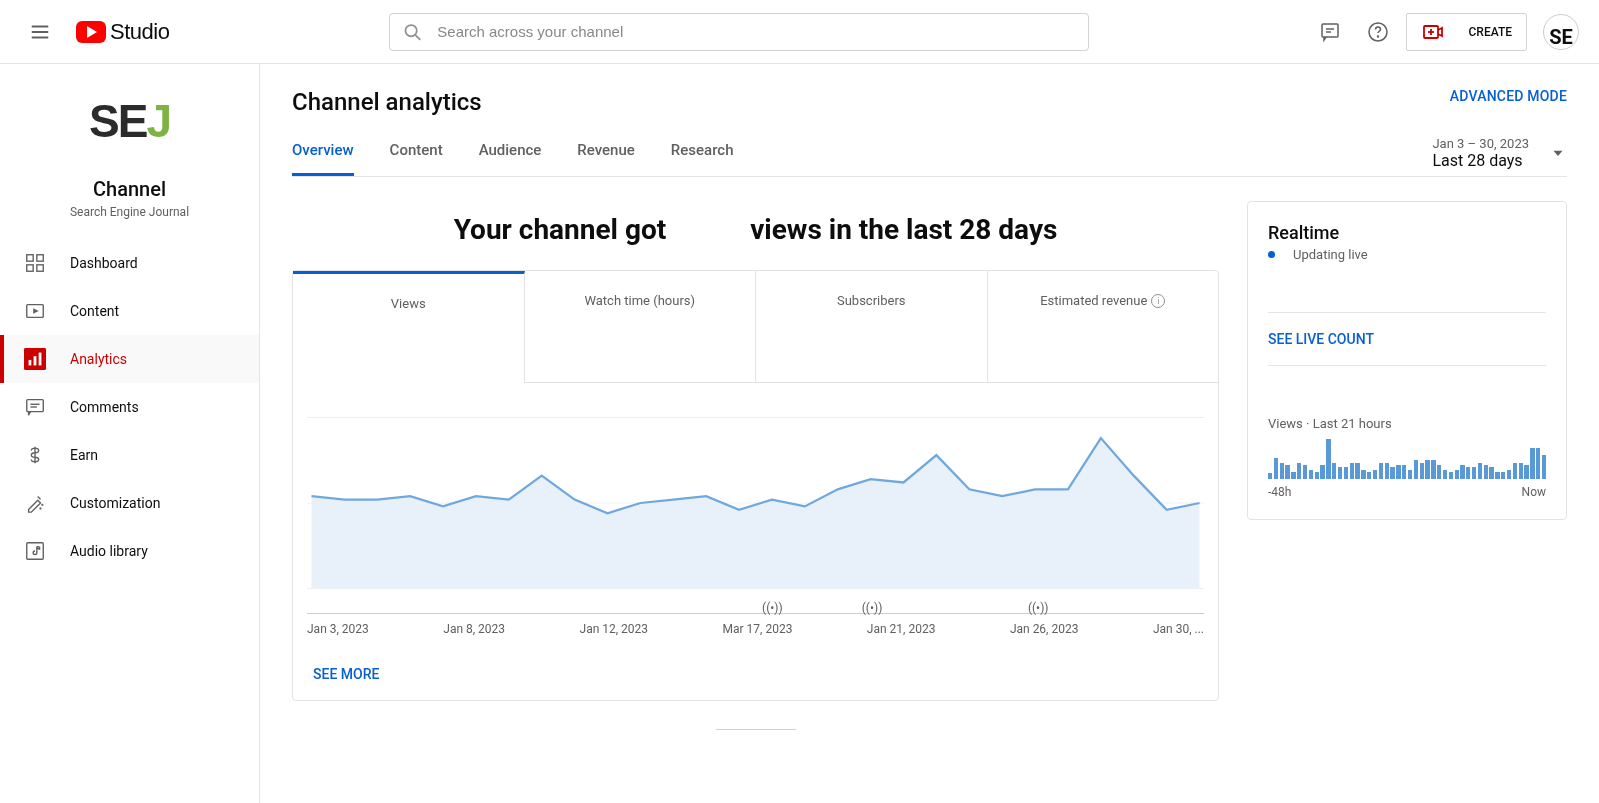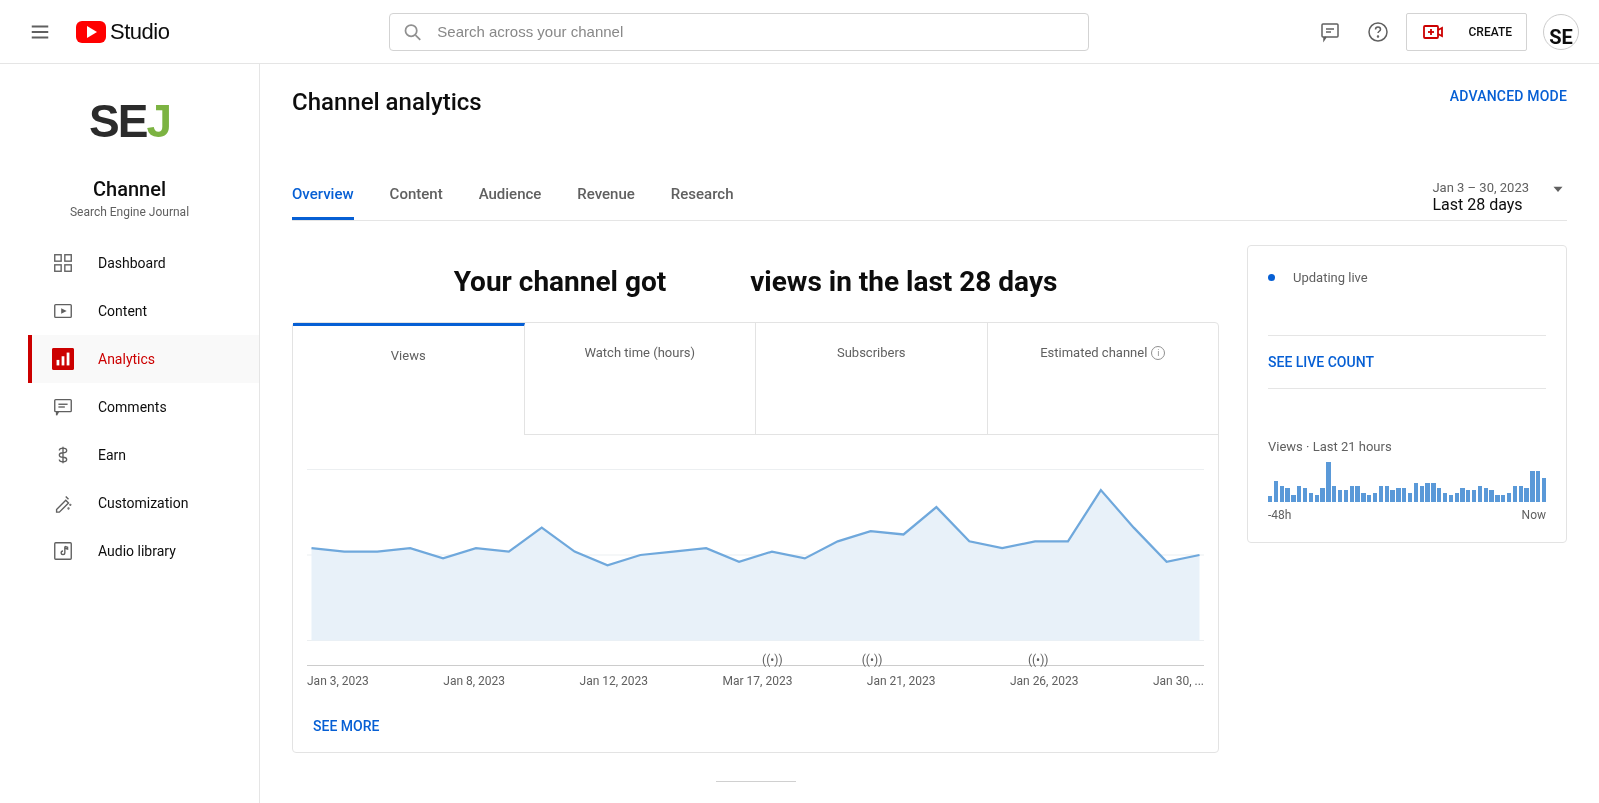--- a/index.html
+++ b/index.html
@@ -118,21 +118,21 @@
   .channel-avatar {
     width: 112px; height: 65px;
     margin: 0 auto 24px;
     display: flex; align-items: center; justify-content: center;
   }
   .sej-logo { font-family: Arial Black, Arial, sans-serif; font-size: 46px; font-weight: 900; letter-spacing: -2px; display: flex; align-items: flex-end; line-height: 1;}
   .sej-logo .s, .sej-logo .e { color: #2b2b2b; }
   .sej-logo .j { color: #7cb342; position: relative; }
   .channel-title { font-size: 20px; font-weight: 500; }
   .channel-sub { font-size: 12px; color: #606060; margin-top: 4px; }
-  .nav { margin-top: 6px; padding-left: 28px; }
+  .nav { margin-top: 6px; }
   .nav-item {
     display: flex; align-items: center;
     height: 48px;
     padding-left: 24px;
     gap: 24px;
     font-size: 14px;
     color: #0d0d0d;
     cursor: pointer;
   }
   .nav-item svg { width: 22px; height: 22px; fill: none; stroke: #606060; stroke-width: 1.5; }
@@ -164,42 +164,41 @@
   .tabs { display: flex; gap: 36px; }
   .tab {
     font-size: 15px;
     color: #606060;
     padding-bottom: 14px;
     cursor: pointer;
     font-weight: 500;
   }
   .tab.active { color: #065fd4; border-bottom: 3px solid #065fd4; }
   .date-picker {
-    display: flex; gap: 20px;
+    display: flex; align-items: center; gap: 20px;
     padding-bottom: 6px;
     cursor: pointer;
-    margin-top: 44px;
   }
   .date-picker .range { font-size: 13px; color: #606060; }
   .date-picker .label { font-size: 16px; font-weight: 400; }
   .date-picker svg { width: 18px; height: 18px; fill: #606060; }
 
   .content-grid {
     display: flex;
     gap: 28px;
     margin-top: 24px;
   }
   .main-col { flex: 1; }
   .side-col { width: 320px; }
 
   .headline {
     text-align: center;
     font-size: 28px;
     font-weight: 700;
-    margin: 20px 0 24px;
+    margin: 12px 0 24px;
   }
 
   .card {
     border: 1px solid #e3e3e3;
     border-radius: 4px;
     background: #fff;
   }
   .metric-tabs { display: flex; }
   .metric-tab {
     flex: 1;
@@ -428,21 +427,21 @@
               <span>Views</span>
             </div>
             <div class="metric-tab">
               <span>Watch time (hours)</span>
             </div>
             <div class="metric-tab">
               <span>Subscribers</span>
             </div>
             <div class="metric-tab">
               <span style="display:flex;align-items:center;">
-                <span>Estimated channel</span>
+                <span>Estimated revenue</span>
                 <span class="info-icon">i</span>
               </span>
             </div>
           </div>
 
           <div class="chart-area">
             <svg class="chart-svg" id="main-chart-svg" viewBox="0 0 800 160" preserveAspectRatio="none">
                 <line x1="0" x2="800" y1="4" y2="4" stroke="#eceff1" stroke-width="1"></line>
                 <line x1="0" x2="800" y1="80" y2="80" stroke="#eceff1" stroke-width="1"></line>
                 <line x1="0" x2="800" y1="156" y2="156" stroke="#eceff1" stroke-width="1"></line>
@@ -464,20 +463,21 @@
                 <span>Jan 30, ...</span>
               </div>
           </div>
           <div class="see-more">SEE MORE</div>
         </div>
         <div class="card-divider"></div>
       </div>
 
       <div class="side-col">
         <div class="rt-card">
+          <div class="rt-title">Realtime</div>
           <div class="rt-live">
             <span class="dot"></span>
             <span>Updating live</span>
           </div>
           <div style="border-top:1px solid #e5e5e5;margin-top:50px;"></div>
           <div class="rt-link" style="margin-top:18px;">SEE LIVE COUNT</div>
           <div style="border-top:1px solid #e5e5e5;margin-top:18px;"></div>
           <div class="rt-subhead">Views · Last 21 hours</div>
           <div class="rt-bars" id="rt-bars">
               <div style="height: 14.7059%;"></div>

